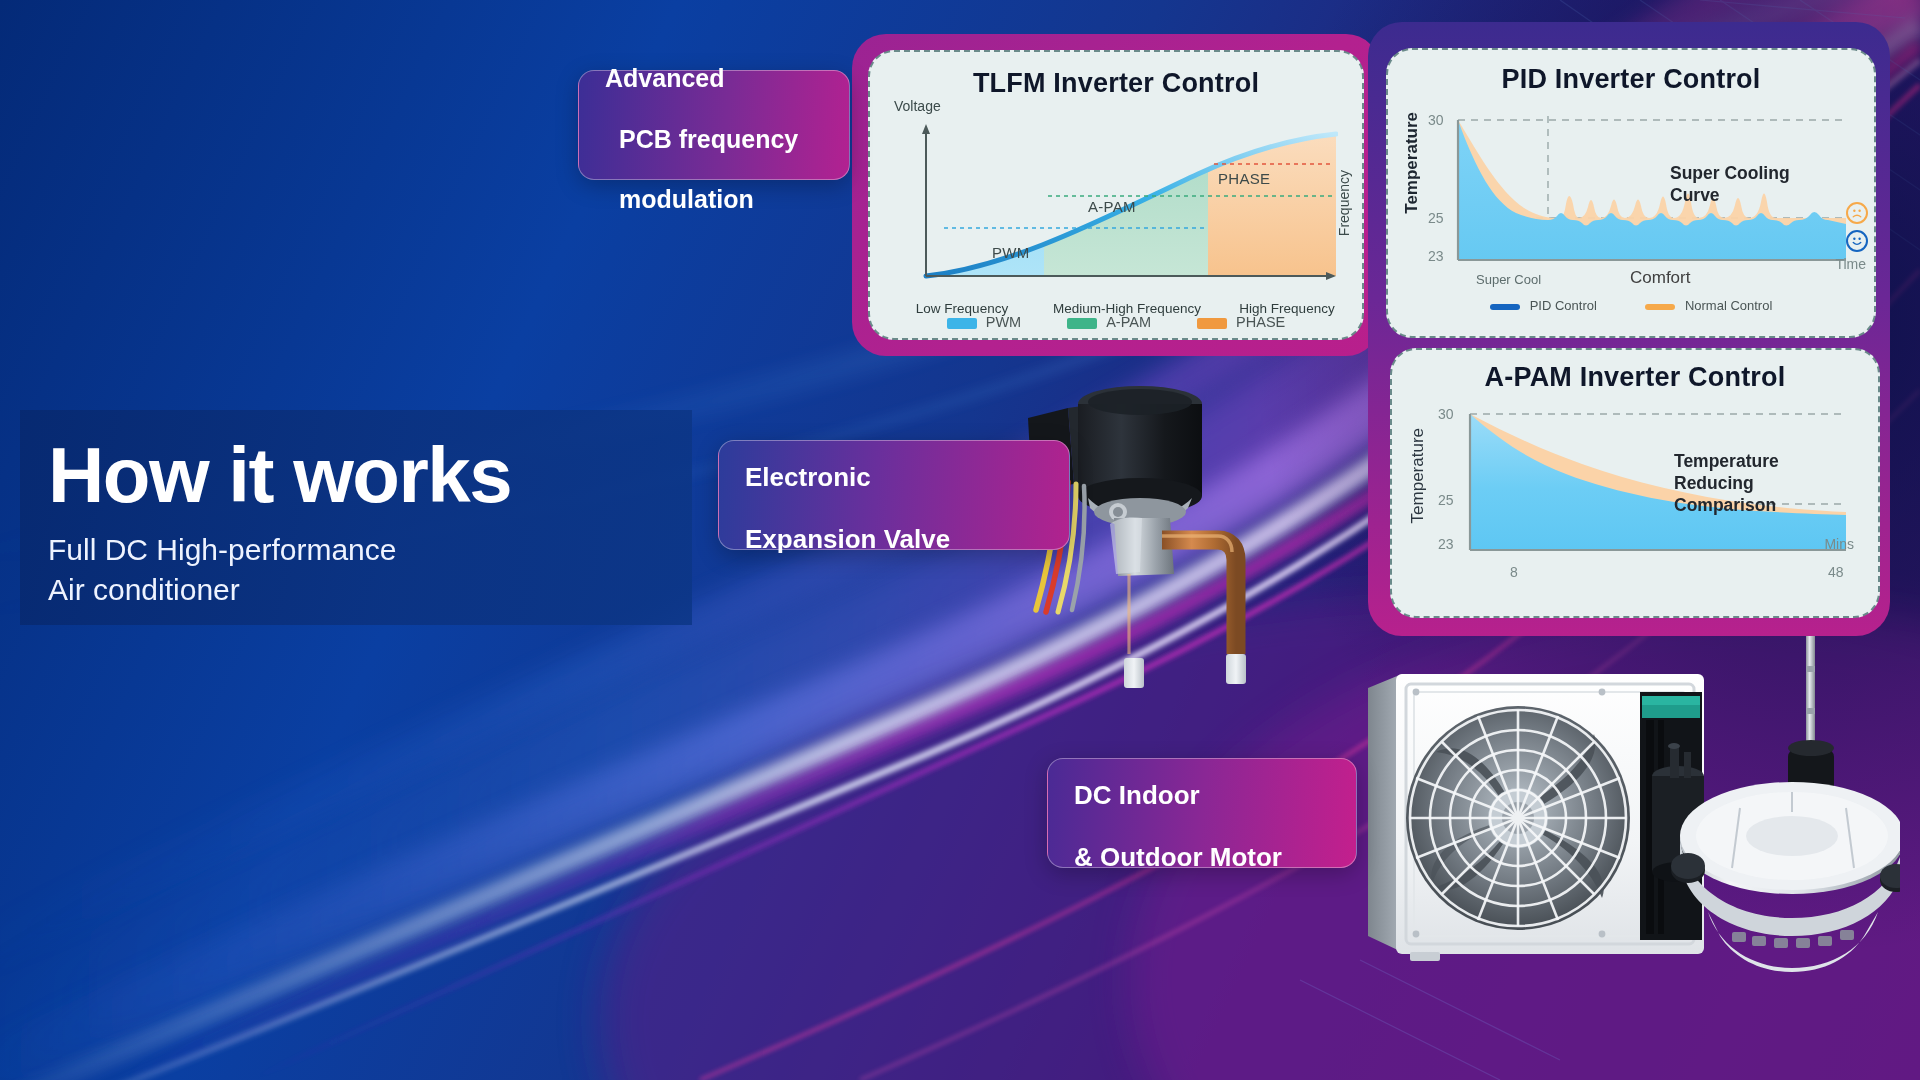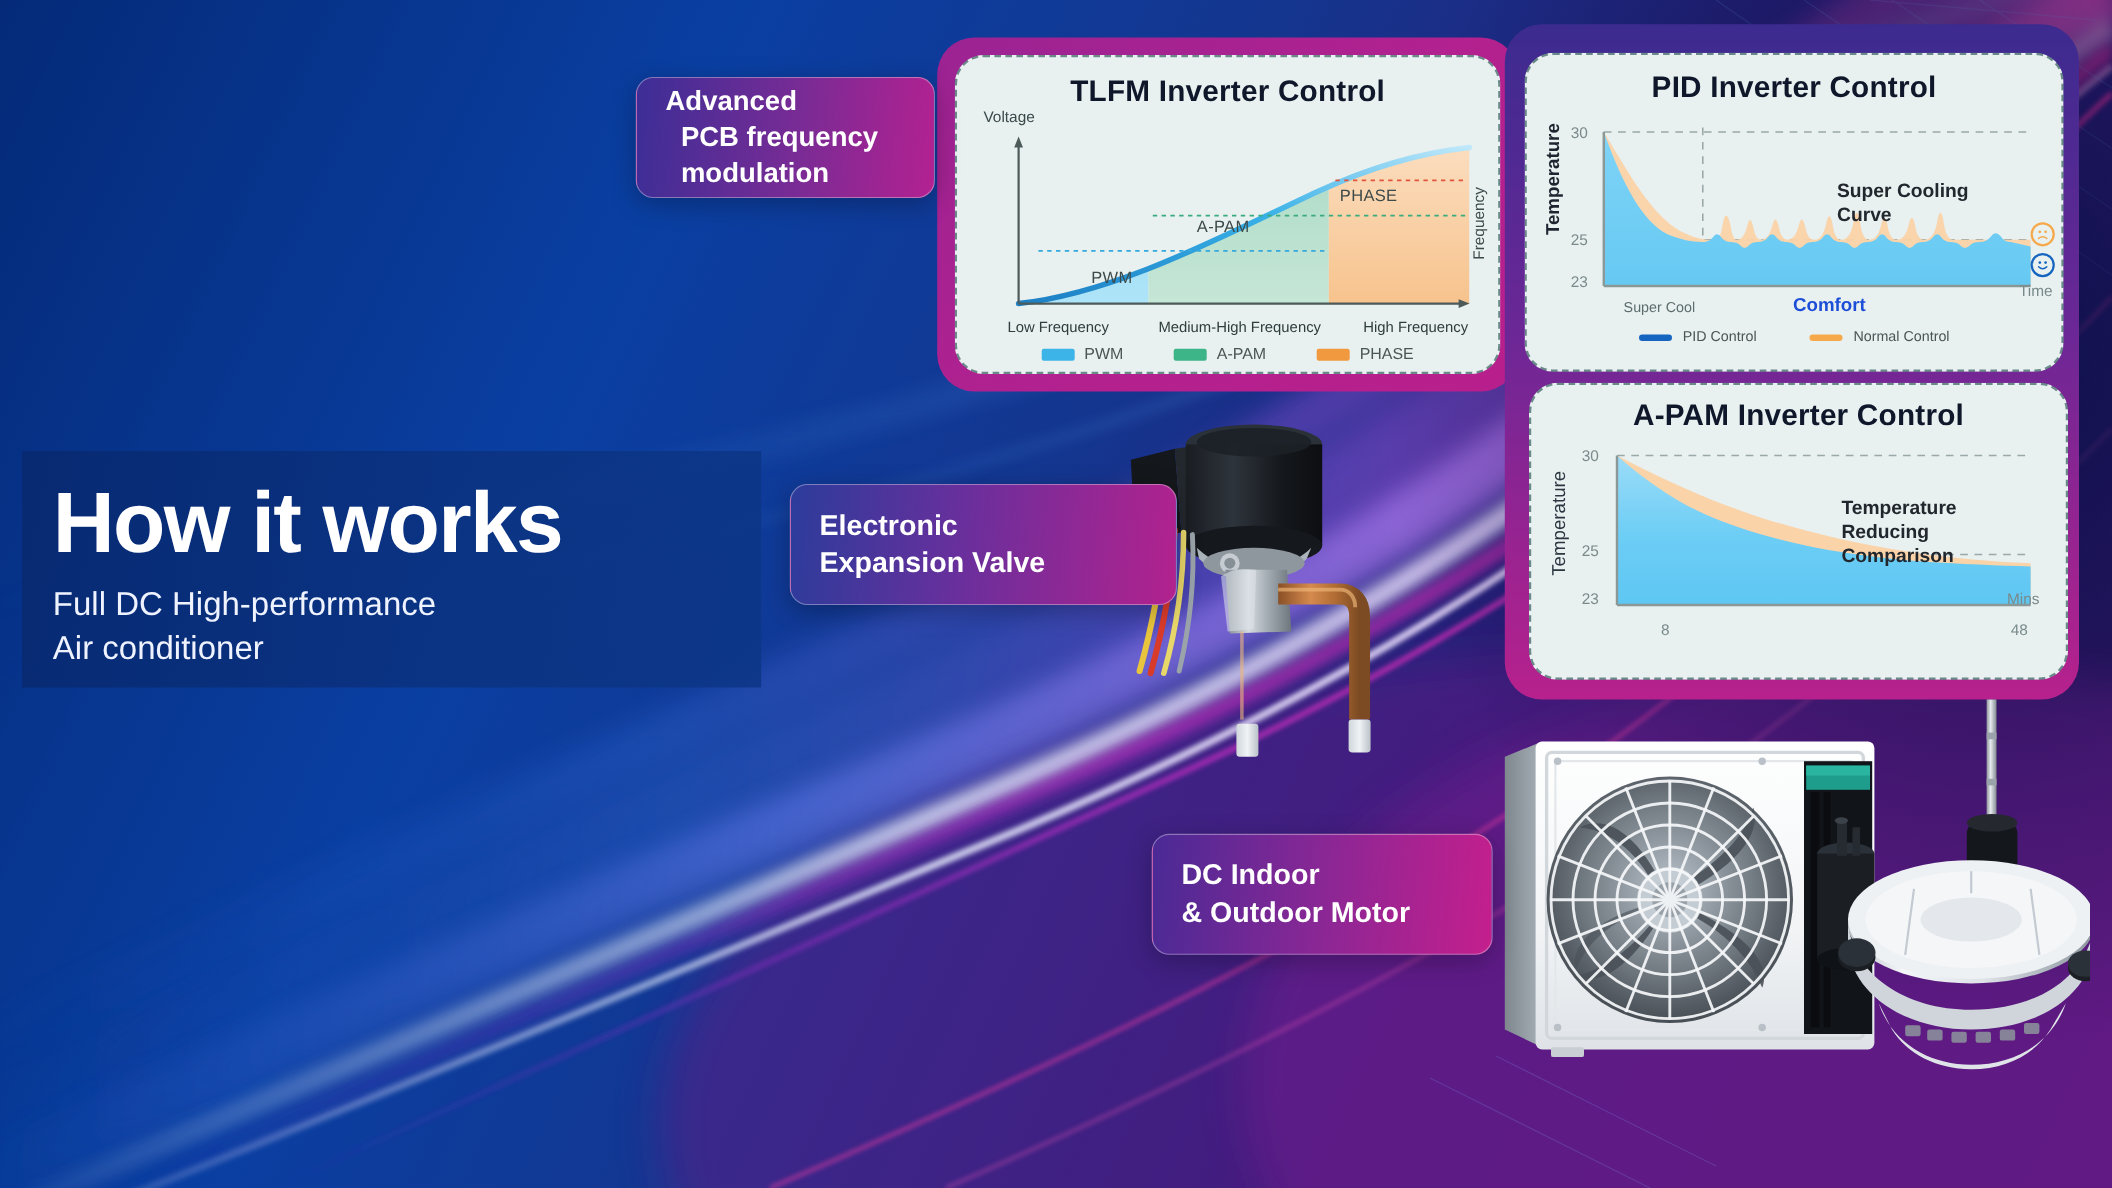--- a/index.html
+++ b/index.html
@@ -31,21 +31,21 @@
   #title-sub { margin-top:16px; font-size:30px; color:#eef3ff; line-height:1.32; font-weight:400; }
 
   
   .badge {
     position:absolute; z-index:7; color:#fff; font-weight:700;
     border-radius:16px; display:flex; align-items:center;
     border:1px solid rgba(255,255,255,.35);
     box-shadow:0 6px 22px rgba(0,0,0,.25);
     padding:0 26px;
   }
-  .badge span { display:block; line-height:1.30; }
+  .badge span { display:block; line-height:1.30;margin-top:28px; }
   #badge-pcb   { left:578px; top:70px;  width:272px; height:110px; font-size:25px;
                  background:linear-gradient(95deg,#3c2e96 0%,#7a2b95 55%,#b32191 100%); }
   #badge-valve { left:718px; top:440px; width:352px; height:110px; font-size:26px;
                  background:linear-gradient(95deg,#2c3c9b 0%,#6a2f9c 45%,#b2228e 100%); }
   #badge-motor { left:1047px; top:758px; width:310px; height:110px; font-size:26px;
                  background:linear-gradient(95deg,#4a2a95 0%,#8a2795 50%,#c41f8d 100%); }
 
   
   .frame { position:absolute; border-radius:34px; z-index:4; }
   #frame-left  { left:852px;  top:34px;  width:528px; height:322px;
@@ -67,33 +67,33 @@
   #card-apam .chart-title { padding-top:12px; }
 
   .axis-name { position:absolute; color:#3b4a4a; font-size:14px; }
   .vert { writing-mode:vertical-rl; transform:rotate(180deg); }
   .tick { position:absolute; color:#7a8a8a; font-size:14px; }
 
   
   #tlfm-plot { position:absolute; left:28px; top:64px; width:440px; height:168px; }
   #tlfm-x-labels { position:absolute; left:22px; top:238px; width:460px;
                    display:flex; font-size:13.5px; color:#2f3d3d; }
-  #tlfm-x-labels div { text-align:center; }
+  #tlfm-x-labels div { text-align:center;margin-top:11px; }
   #tlfm-legend { position:absolute; left:0; top:262px; width:100%;
                  display:flex; justify-content:center; gap:46px; align-items:center;
                  font-size:14.5px; color:#4a5555; }
   #tlfm-legend .sw { display:inline-block; width:30px; height:11px; border-radius:2px; margin-right:9px;
                      vertical-align:middle; }
   .reg-label { position:absolute; font-size:15px; color:#3d4a4a; font-weight:500; letter-spacing:.3px; }
 
   
   .plot-svg { position:absolute; }
   .note { position:absolute; font-weight:700; color:#22272e; font-size:17.5px; line-height:1.26; }
   .zone-label { position:absolute; font-size:13px; color:#5d6d6d; }
-  .zone-bold  { position:absolute; font-size:17px; color:#1d4ed8; font-weight:700; }
+  .zone-bold  { position:absolute; font-size:17px; color:#404040; font-weight:400; }
 
   #pid-legend { position:absolute; left:0; top:248px; width:100%;
                 display:flex; justify-content:center; gap:48px; align-items:center;
                 font-size:13px; color:#4a5555; }
   #pid-legend .ln { display:inline-block; width:30px; height:6px; border-radius:3px; margin-right:10px;
                     vertical-align:middle; }
 
   .face { position:absolute; width:22px; height:22px; border-radius:50%; border:2px solid; }
 
   

